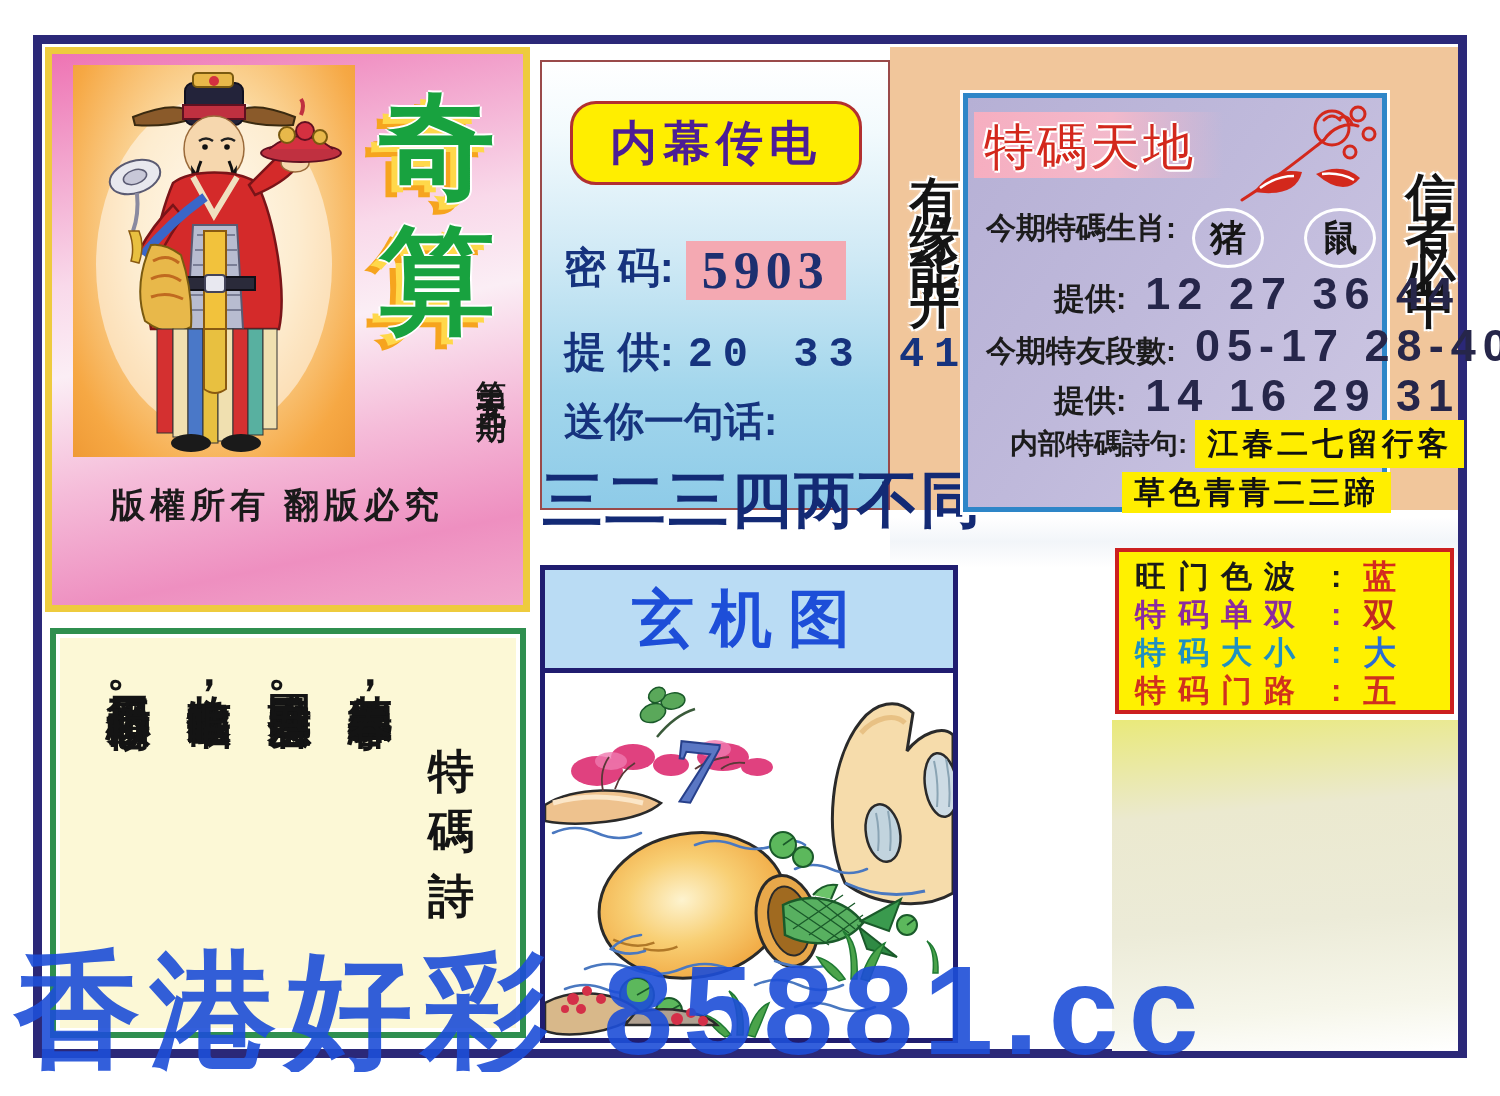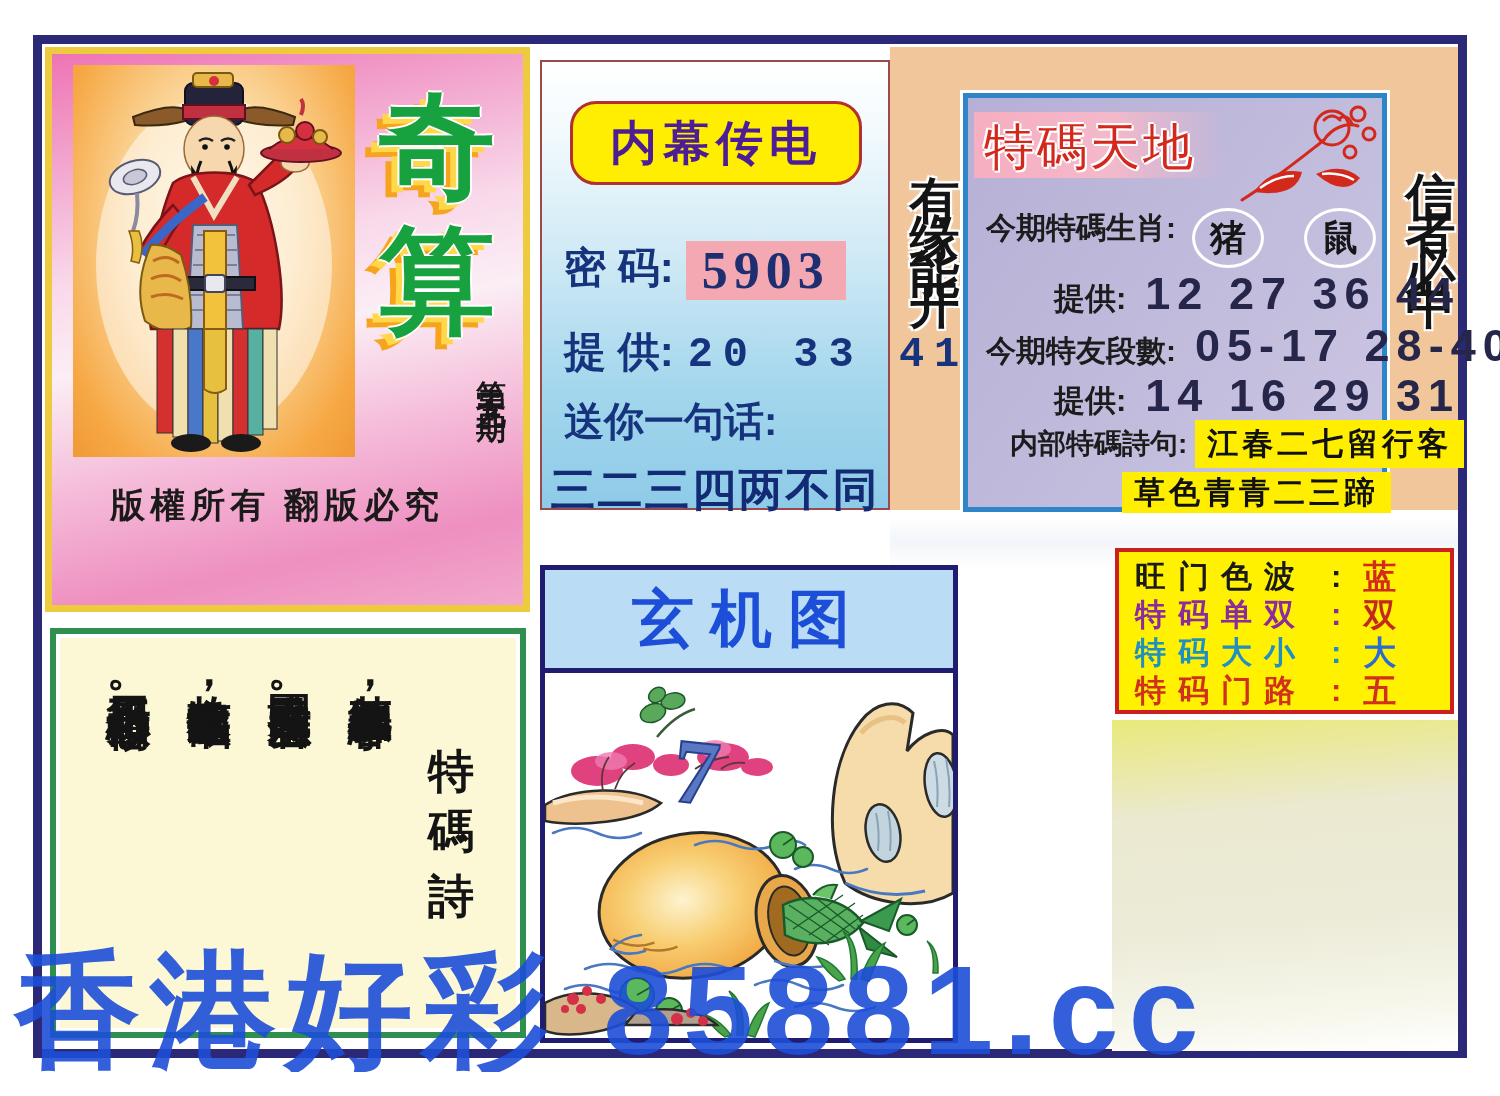--- a/index.html
+++ b/index.html
@@ -46,21 +46,21 @@
     display:flex;align-items:center;justify-content:center;
     font-size:47px;font-weight:900;color:#4c1d95;letter-spacing:6px;}
   .ib-row{position:absolute;left:22px;color:#16337e;font-weight:700;white-space:nowrap;}
   .pwd-row{top:178px;font-size:42px;}
   .pwd-val{display:inline-block;margin-left:12px;padding:0 16px;background:#f4a9b2;
     font-family:"Liberation Serif","DejaVu Serif",serif;
     font-size:52px;font-weight:900;color:#1d2f70;letter-spacing:6px;vertical-align:-6px;}
   .provide-row{top:262px;font-size:42px;}
   .provide-nums{margin-left:14px;letter-spacing:10px;font-family:Liberation Mono, monospace;}
   .msg-label{top:332px;font-size:40px;}
-  .msg-text{top:398px;left:0;width:346px;text-align:center;font-size:45px;font-weight:900;
+  .msg-text{top:398px;left:0;width:346px;text-align:left;font-size:61px;font-weight:900;
     color:#132a75;letter-spacing:2px;}
 
   
   .peach-bg{position:absolute;left:890px;top:47px;width:568px;height:487px;background:#f1c69b;z-index:1;}
   .white-band{position:absolute;left:890px;top:510px;width:568px;height:58px;z-index:1;
     background:linear-gradient(180deg,#ffffff 12%,#f2f5f9 55%,rgba(255,255,255,0) 100%);}
   .v-banner{position:absolute;writing-mode:vertical-rl;text-orientation:upright;z-index:2;
     font-size:50px;font-weight:900;color:#141414;letter-spacing:36px;
     text-shadow:0 0 5px #fff,2px 2px 0 #fff,-2px -2px 0 #fff,2px -2px 0 #fff,-2px 2px 0 #fff;}
   .left-banner{left:902px;top:136px;}

